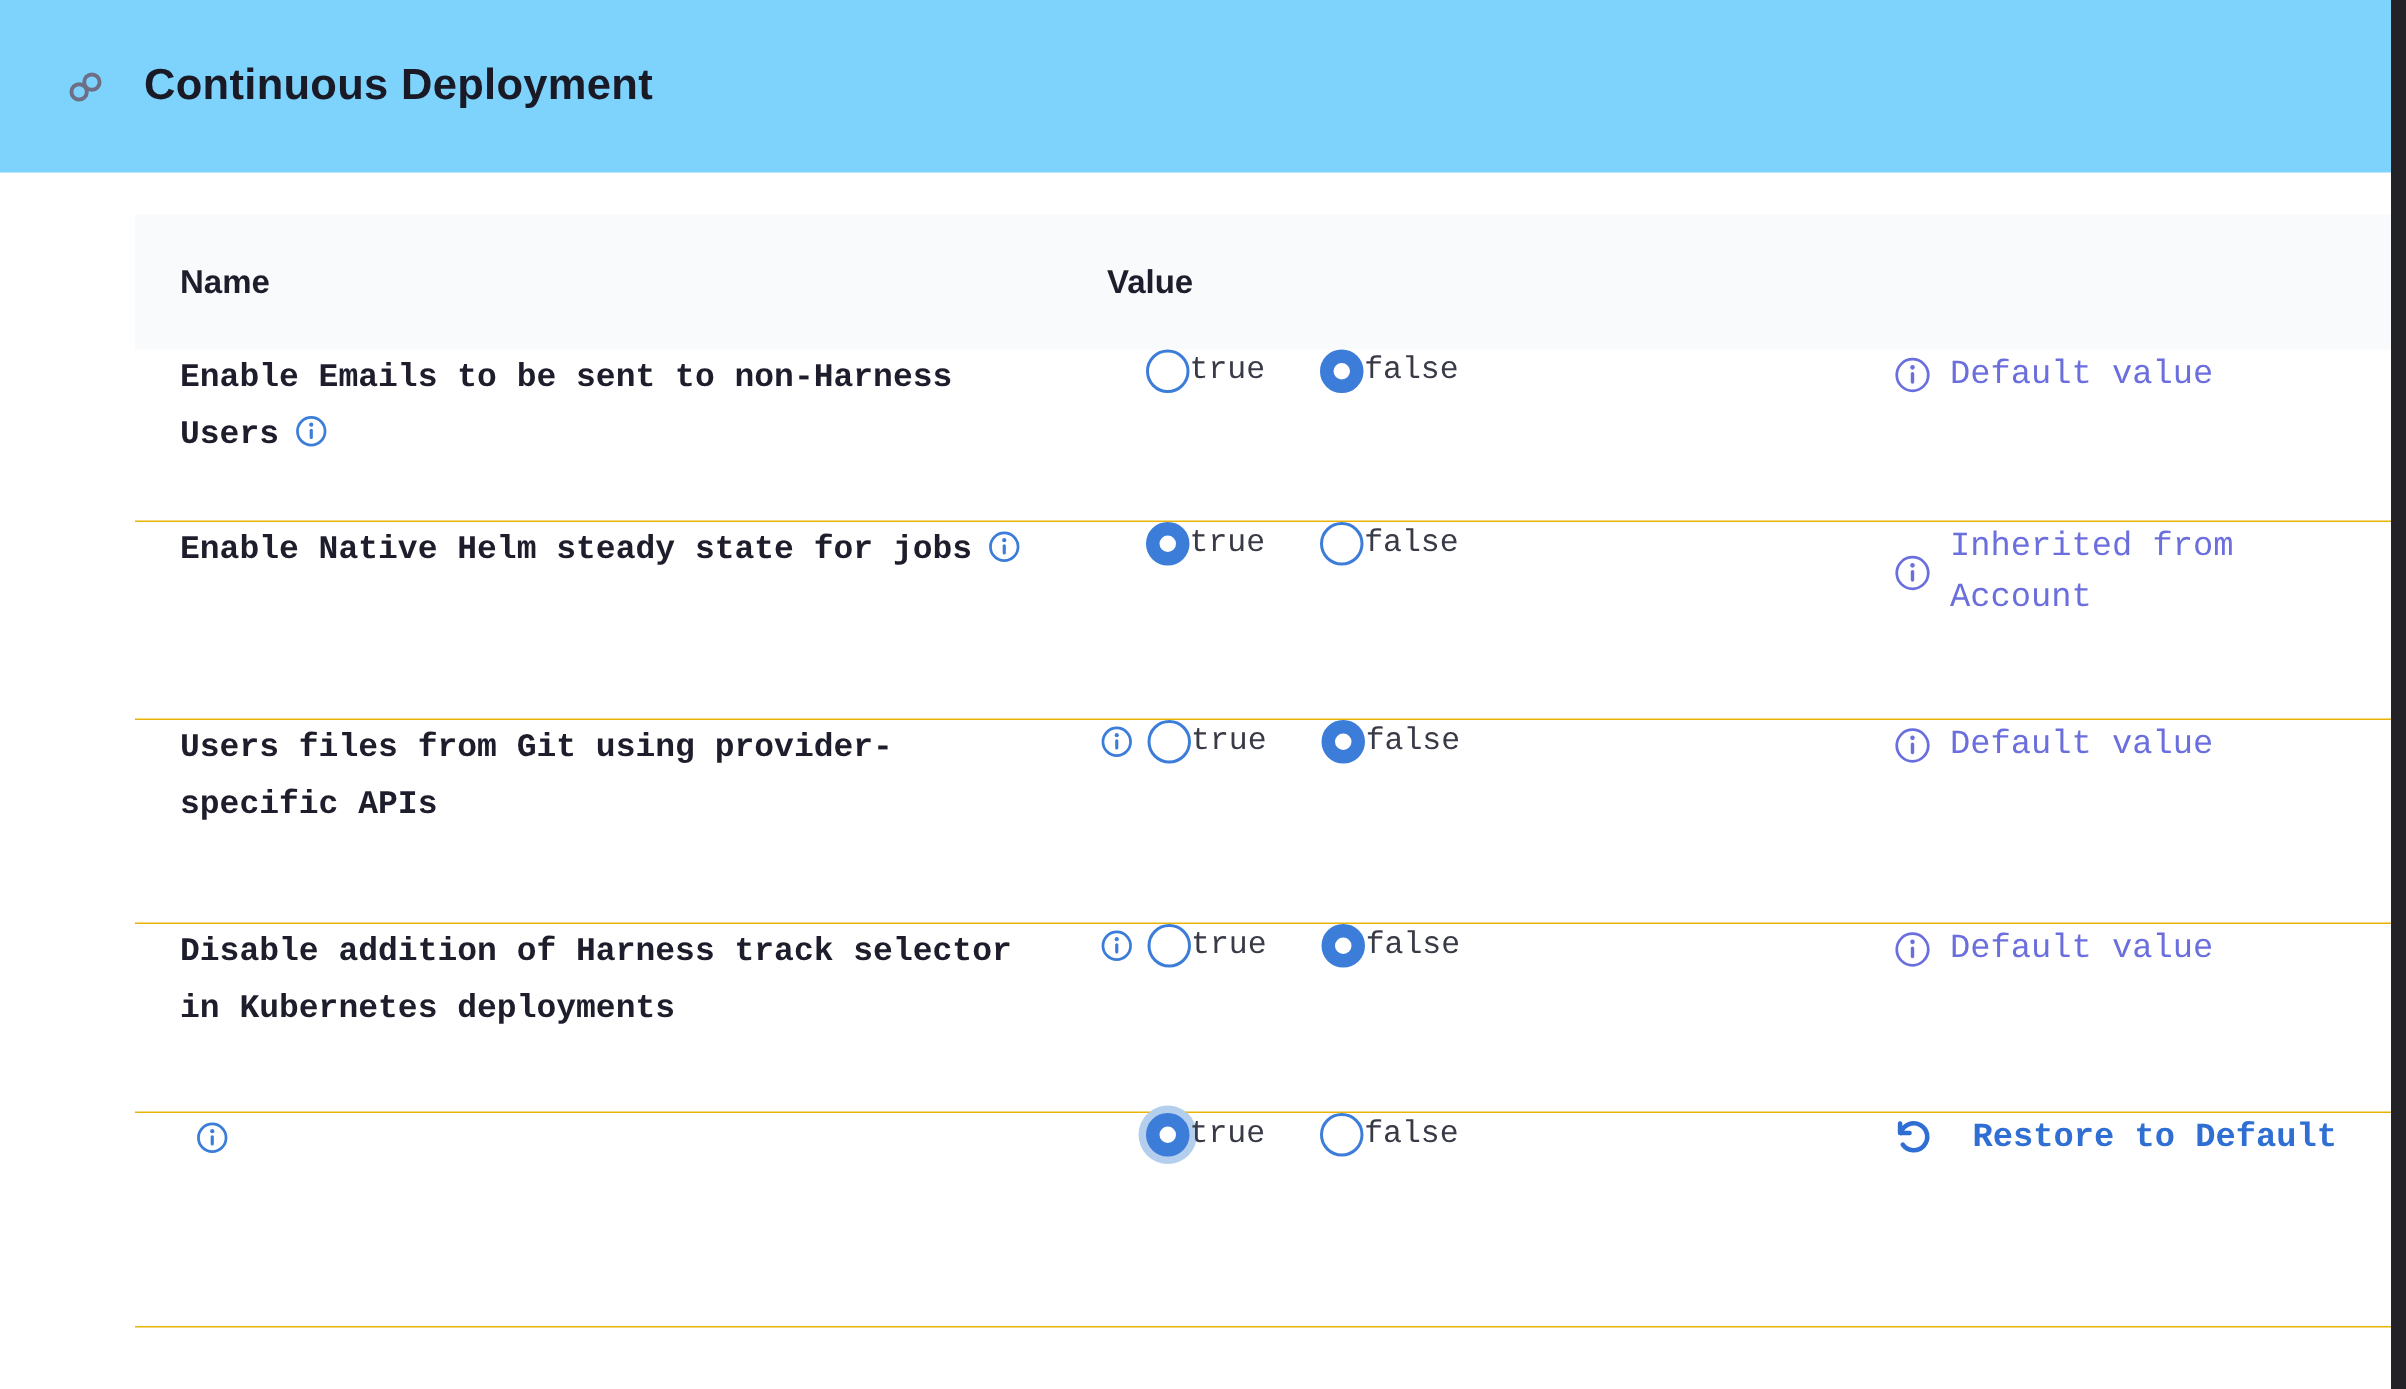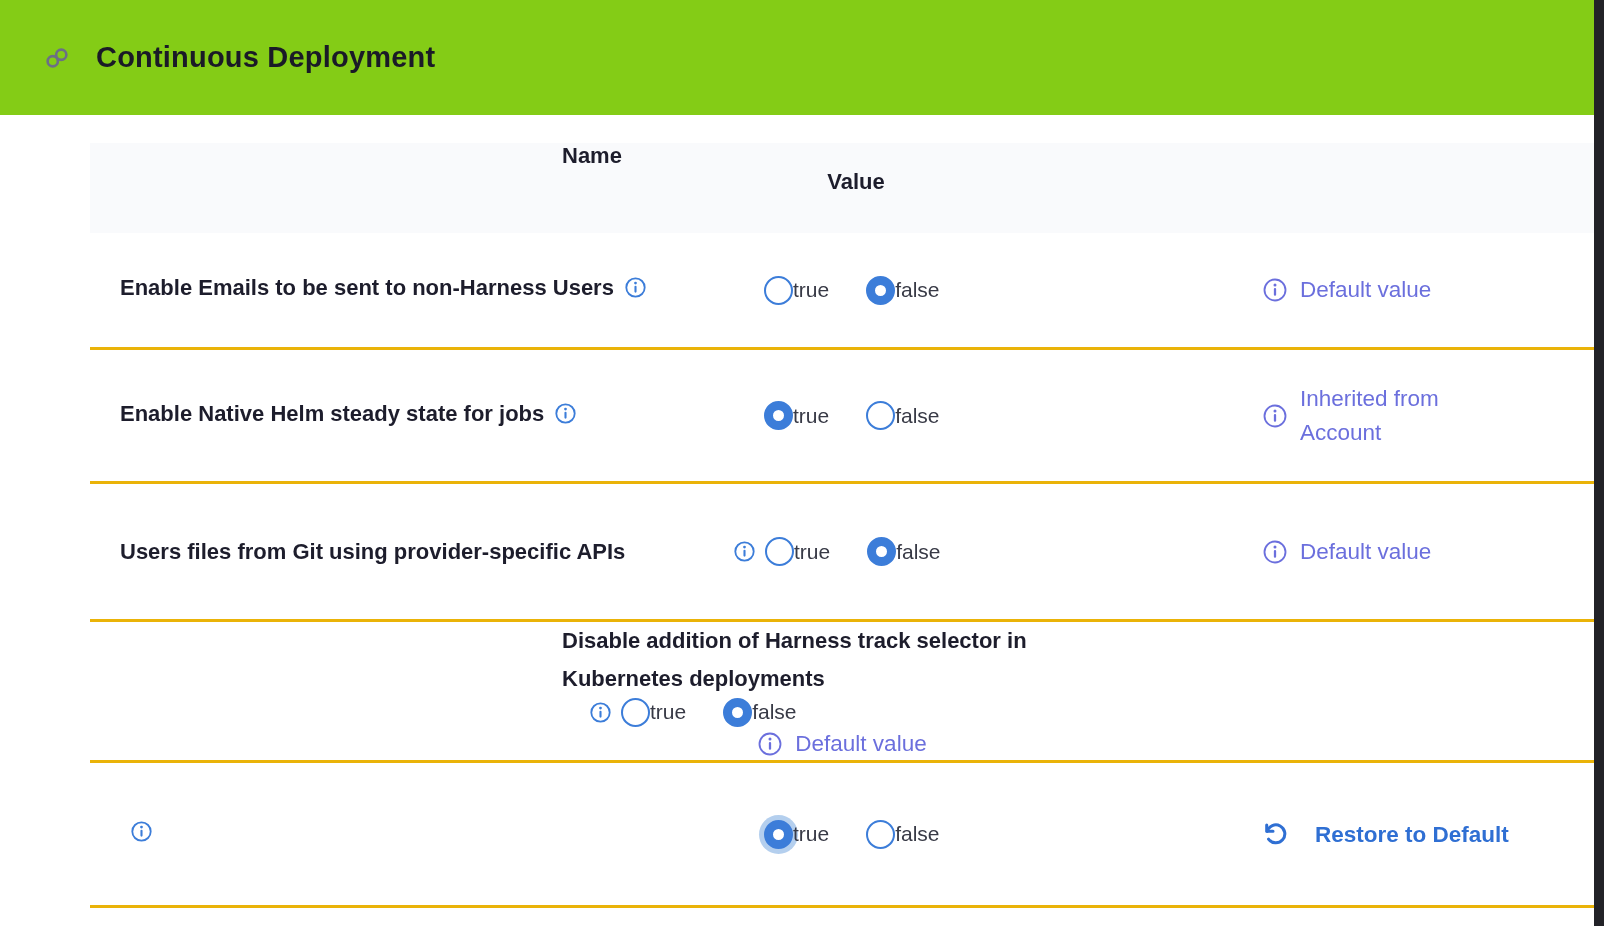--- a/index.html
+++ b/index.html
@@ -6,40 +6,40 @@
   body{
     width:1604px;height:926px;position:relative;overflow:hidden;
     background:#ffffff;font-family:"Liberation Sans",sans-serif;
     -webkit-font-smoothing:antialiased;
   }
   
   .edge-strip{position:absolute;top:0;right:0;width:10px;height:926px;background:#222227;}
 
   
   .header-band{
-    height:115px;background:#84cc16;display:flex;align-items:center;
+    height:115px;background:#7dd3fc;display:flex;align-items:center;
     padding-left:42px;box-sizing:border-box;
   }
   .link-icon{width:30px;height:30px;margin-right:24px;flex:0 0 auto;color:#6c6f86;}
   .page-title{font-size:29px;font-weight:700;color:#1a1a27;letter-spacing:.2px;}
 
   
   .content{margin:28px 10px 0 90px;}
   .thead{
     display:flex;align-items:center;height:90px;background:#f9fafc;
-    font-size:22px;font-weight:700;color:#1d1d2c;flex-direction:column;
+    font-size:22px;font-weight:700;color:#1d1d2c;
   }
   .th-name{width:620px;padding-left:30px;box-sizing:border-box;}
   .th-value{padding-left:28px;}
 
-  .row{display:flex;align-items:center;border-bottom:3px solid #eab308;min-height:115px;}
+  .row{display:flex;align-items:flex-start;border-bottom:1px solid #eab308;min-height:115px;font-family:Liberation Mono, monospace;}
   .row:nth-child(1){min-height:114px;}
   .row:nth-child(2){min-height:131px;}
   .row:nth-child(3){min-height:135px;}
-  .row:nth-child(4){min-height:125px;flex-direction:column;}
+  .row:nth-child(4){min-height:125px;}
   .row:nth-child(5){min-height:142px;}
 
   .cell-name{
     width:620px;padding-left:30px;padding-right:10px;box-sizing:border-box;
     font-size:22px;font-weight:700;color:#1d1d2c;line-height:1.72;
   }
   .cell-name .info-wrap{display:inline-block;vertical-align:-4px;margin-left:10px;}
 
   .cell-value{width:552px;box-sizing:border-box;padding-left:23px;display:flex;align-items:center;}
   .cell-value .leading-info{display:flex;align-items:center;margin-right:9px;}

